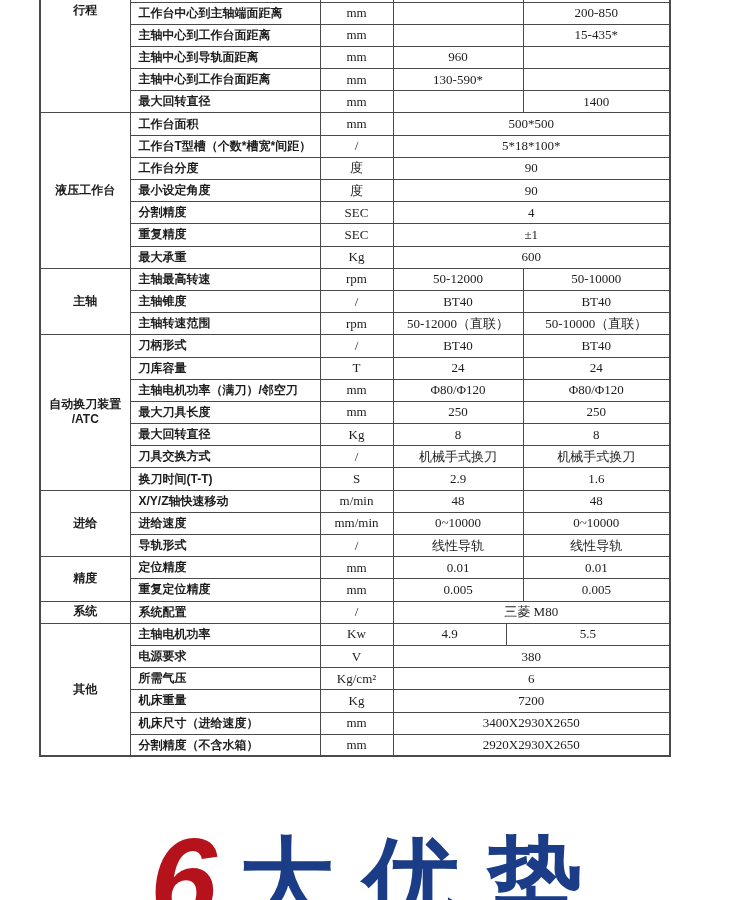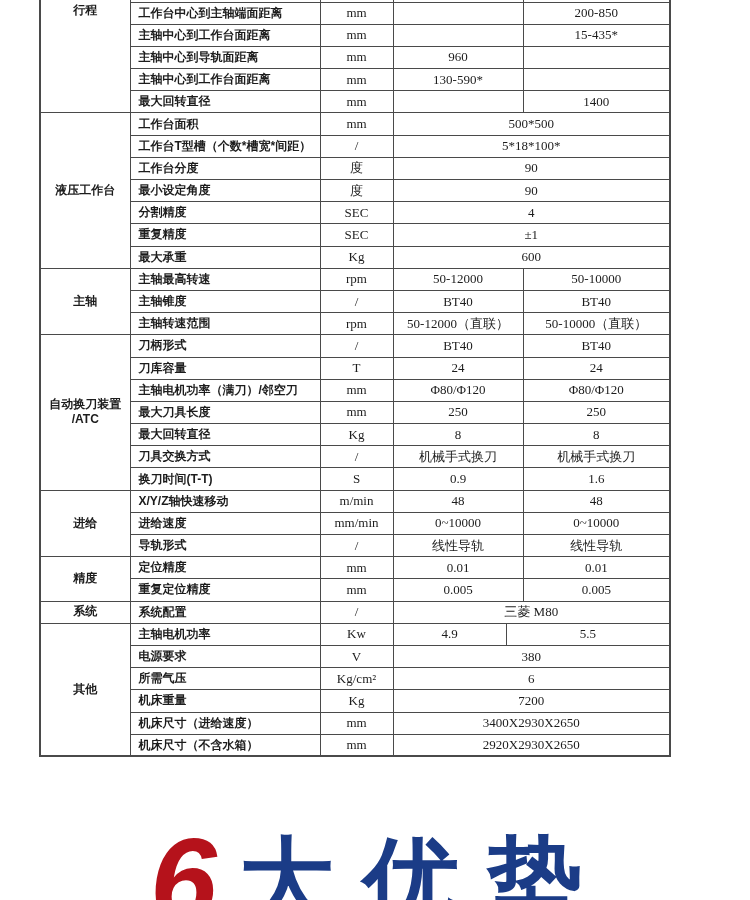--- a/index.html
+++ b/index.html
@@ -226,21 +226,21 @@
         </tr>
         <tr>
           <td class="param">刀具交换方式</td>
           <td>/</td>
           <td colspan="2">机械手式换刀</td>
           <td>机械手式换刀</td>
         </tr>
         <tr>
           <td class="param">换刀时间(T-T)</td>
           <td>S</td>
-          <td colspan="2">0.9</td>
+          <td colspan="2">2.9</td>
           <td>1.6</td>
         </tr>
         <tr>
           <td class="cat" rowspan="3">进给</td>
           <td class="param">X/Y/Z轴快速移动</td>
           <td>m/min</td>
           <td colspan="2">48</td>
           <td>48</td>
         </tr>
         <tr>
@@ -295,21 +295,21 @@
           <td class="param">机床重量</td>
           <td>Kg</td>
           <td colspan="3">7200</td>
         </tr>
         <tr>
           <td class="param">机床尺寸（进给速度）</td>
           <td>mm</td>
           <td colspan="3">3400X2930X2650</td>
         </tr>
         <tr>
-          <td class="param">机床尺寸（不含水箱）</td>
+          <td class="param">分割精度（不含水箱）</td>
           <td>mm</td>
           <td colspan="3">2920X2930X2650</td>
         </tr>
       </tbody>
   </table>
 </div>
 
 <div class="advantages-heading">
   <span class="num" style="color: rgb(181, 18, 27);">6</span><span class="char" style="color: rgb(27, 60, 135);">大</span><span class="char" style="color: rgb(27, 60, 135);">优</span><span class="char" style="color: rgb(27, 60, 135);">势</span>
 </div>

